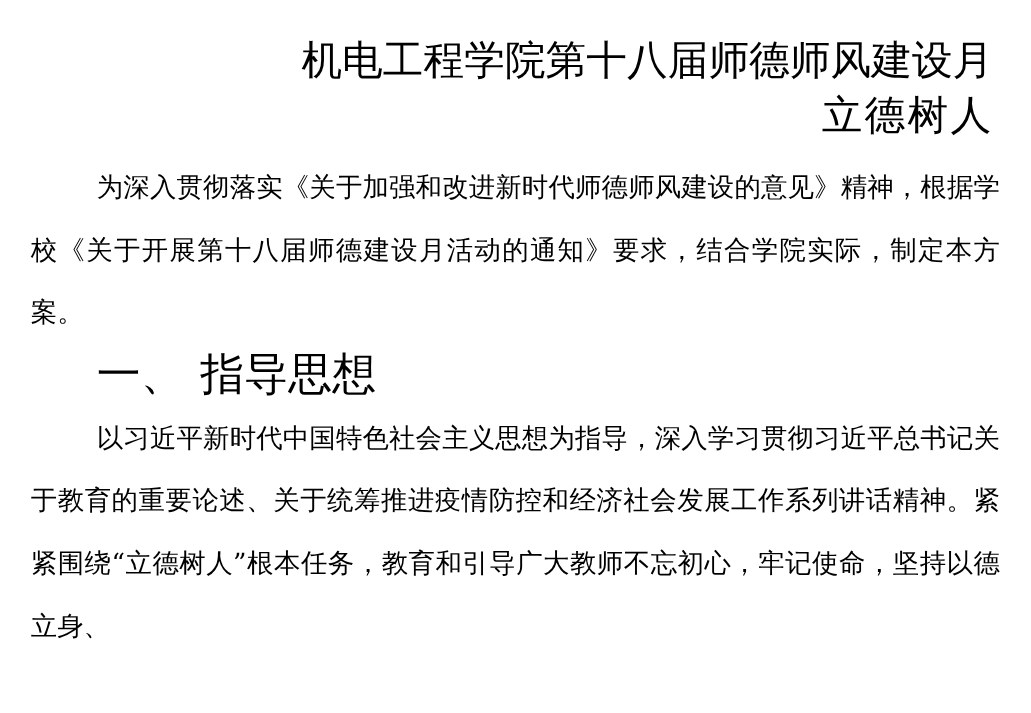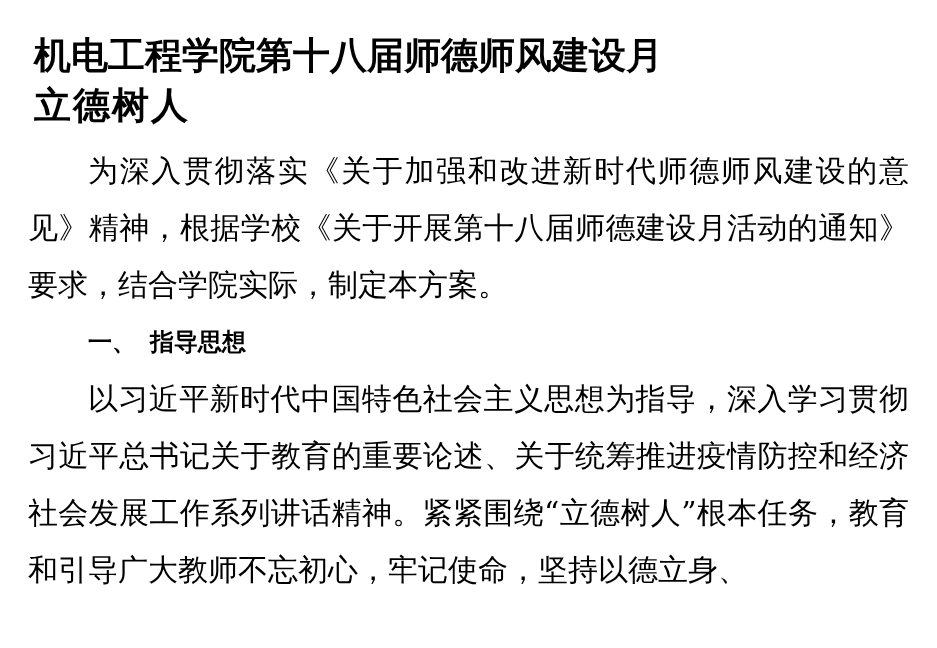--- a/index.html
+++ b/index.html
@@ -15,50 +15,50 @@
     overflow: hidden;
   }
   .page {
     width: 937px;
     height: 648px;
     box-sizing: border-box;
     padding: 30px 28px 0 28px;
     position: relative;
   }
   .doc-title {
-    text-align: left;
-    font-weight: bold;
+    text-align: right;
+    font-weight: normal;
     font-size: 37px;
     line-height: 50px;
     letter-spacing: 0px;
     margin: 0;
     padding: 0 6px;
   }
   .title-line {
     display: block;
     white-space: nowrap;
   }
   .title-line-2 {
     letter-spacing: 2px;
   }
   .body-para {
-    font-size: 30px;
+    font-size: 24px;
     line-height: 57px;
     text-align: justify;
     text-justify: inter-ideograph;
     margin: 0;
     text-indent: 60px;
     letter-spacing: 0px;
   }
   .para-first {
     margin-top: 12px;
   }
   .section-heading {
-    font-size: 24px;
-    font-weight: bold;
+    font-size: 40px;
+    font-weight: normal;
     line-height: 57px;
     margin: 0;
     text-indent: 60px;
     letter-spacing: 0px;
   }
   .section-heading .heading-num {
     margin-right: 14px;
   }
   .para-body {
     margin-top: 0;

